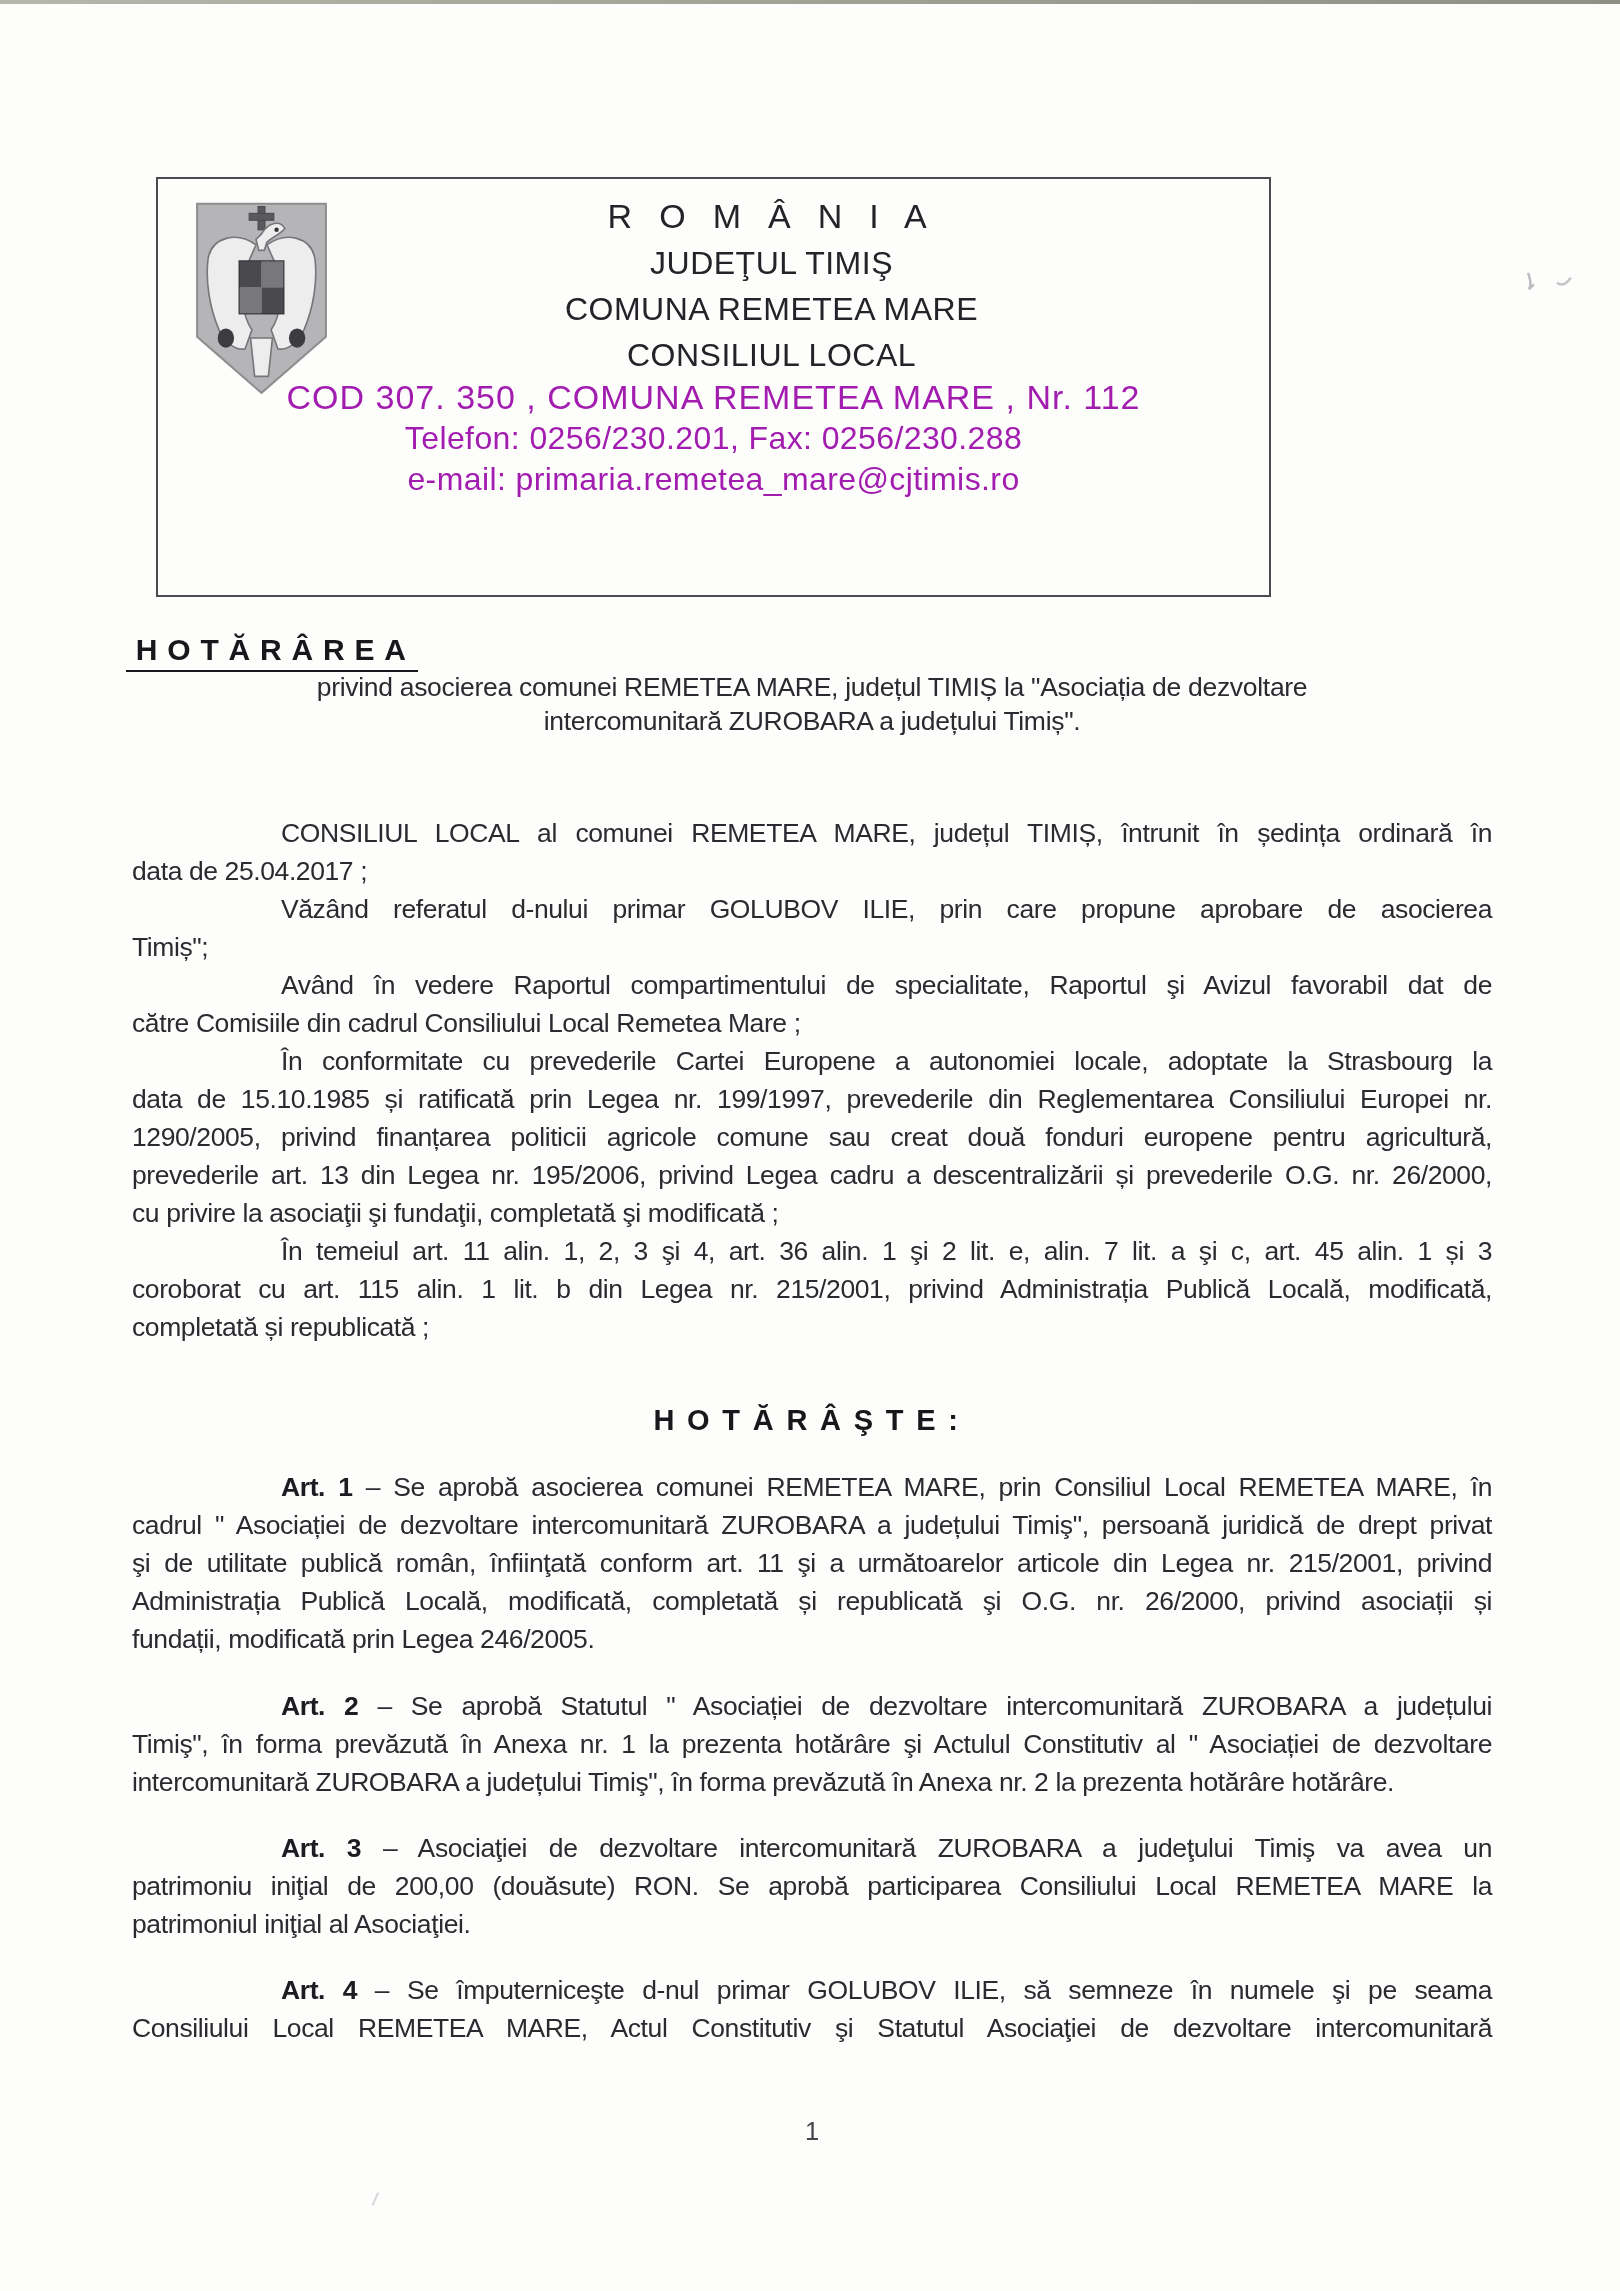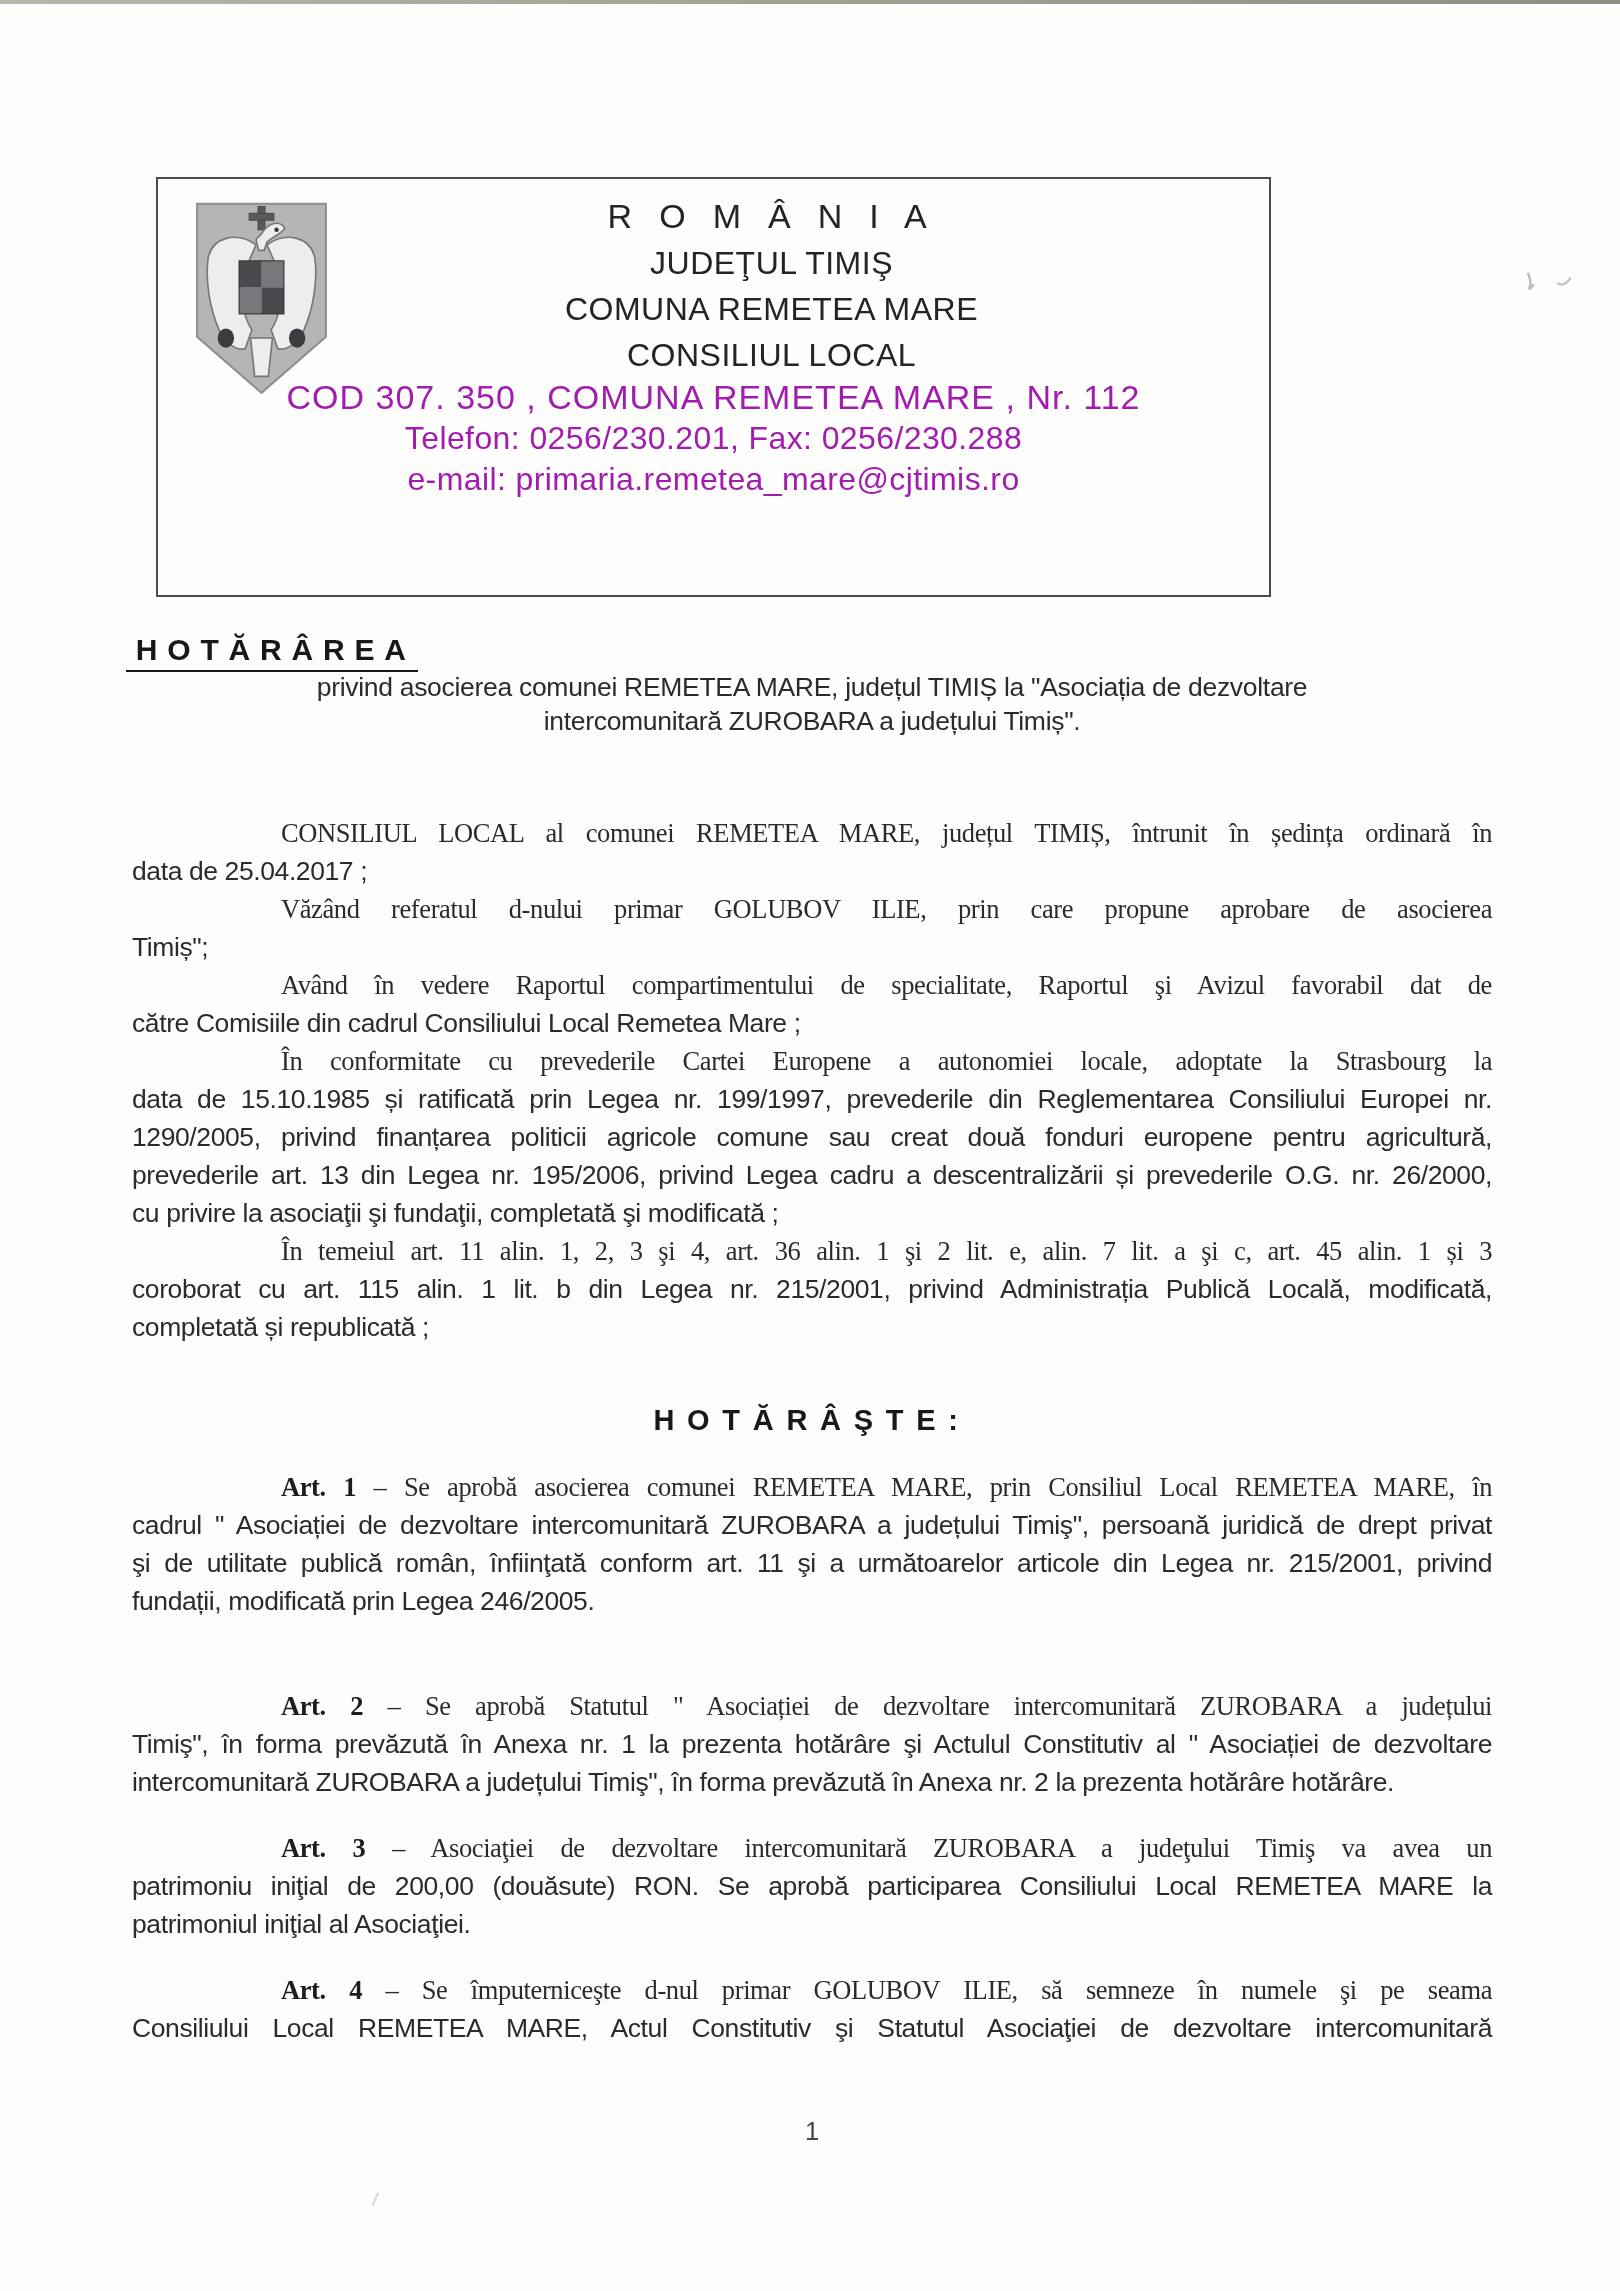--- a/index.html
+++ b/index.html
@@ -29,21 +29,21 @@
   .title-text{display:inline-block;font-size:30px;font-weight:bold;letter-spacing:9.8px;
         color:#17171c;border-bottom:2.9px solid #17171c;padding:0 2px 2.9px 9.8px;}
   .subtitle{position:absolute;left:132px;top:670px;width:1360px;text-align:center;
         font-size:26.5px;line-height:34px;letter-spacing:-0.3px;}
 
   
   .preamble{position:absolute;left:132px;top:814px;width:1360px;}
   .bl{height:38px;line-height:38px;font-size:26.5px;letter-spacing:-0.4px;white-space:normal;}
   .j{text-align:justify;text-align-last:justify;}
   .last{text-align:left;}
-  .ind{text-indent:149px;font-family:Liberation Serif, serif;}
+  .ind{text-indent:149px;}
   .alabel{font-weight:bold;color:#1c1c22;}
 
   .decision{position:absolute;left:132px;top:1404px;width:1360px;text-align:center;
         font-weight:bold;font-size:29px;letter-spacing:12.7px;color:#17171c;}
 
   .article{position:absolute;left:132px;width:1360px;}
   #art1{top:1468px;} #art2{top:1687px;} #art3{top:1829px;} #art4{top:1971px;}
 
   .page-number{position:absolute;left:132px;top:2117px;width:1360px;text-align:center;
         font-size:25.5px;color:#44444a;}
@@ -123,20 +123,21 @@
     <div class="bl j">coroborat cu art. 115 alin. 1 lit. b din Legea nr. 215/2001, privind Administrația Publică Locală, modificată,</div>
     <div class="bl last">completată și republicată ;</div>
   </div>
 
   <div class="decision">HOTĂRÂŞTE:</div>
 
   <div class="article" id="art1">
     <div class="bl ind j"><b class="alabel">Art. 1</b> <span>– Se aprobă asocierea comunei REMETEA MARE, prin Consiliul Local REMETEA MARE, în</span></div>
     <div class="bl j">cadrul " Asociației de dezvoltare intercomunitară ZUROBARA a județului Timiş", persoană juridică de drept privat</div>
     <div class="bl j">şi de utilitate publică român, înfiinţată conform art. 11 şi a următoarelor articole din Legea nr. 215/2001, privind</div>
+    <div class="bl j">Administrația Publică Locală, modificată, completată și republicată şi O.G. nr. 26/2000, privind asociații și</div>
     <div class="bl last">fundații, modificată prin Legea 246/2005.</div>
   </div>
 
   <div class="article" id="art2">
     <div class="bl ind j"><b class="alabel">Art. 2</b> <span>– Se aprobă Statutul " Asociației de dezvoltare intercomunitară ZUROBARA a județului</span></div>
     <div class="bl j">Timiş", în forma prevăzută în Anexa nr. 1 la prezenta hotărâre şi Actulul Constitutiv al " Asociației de dezvoltare</div>
     <div class="bl last">intercomunitară ZUROBARA a județului Timiş", în forma prevăzută în Anexa nr. 2 la prezenta hotărâre hotărâre.</div>
   </div>
 
   <div class="article" id="art3">

